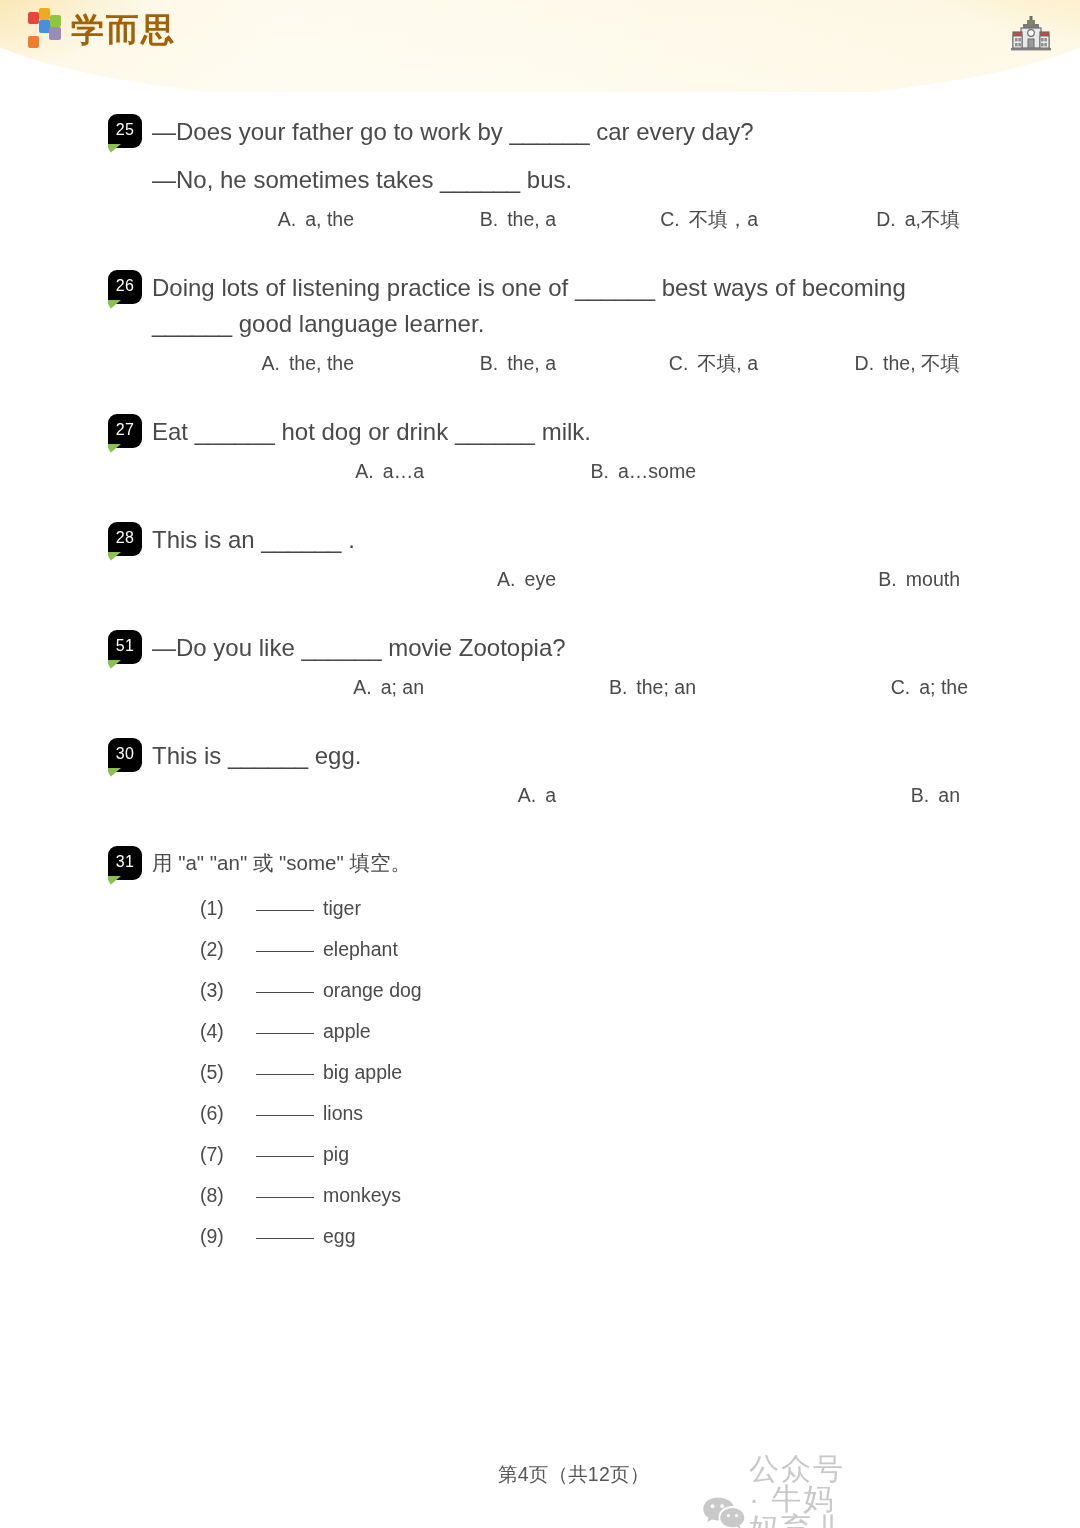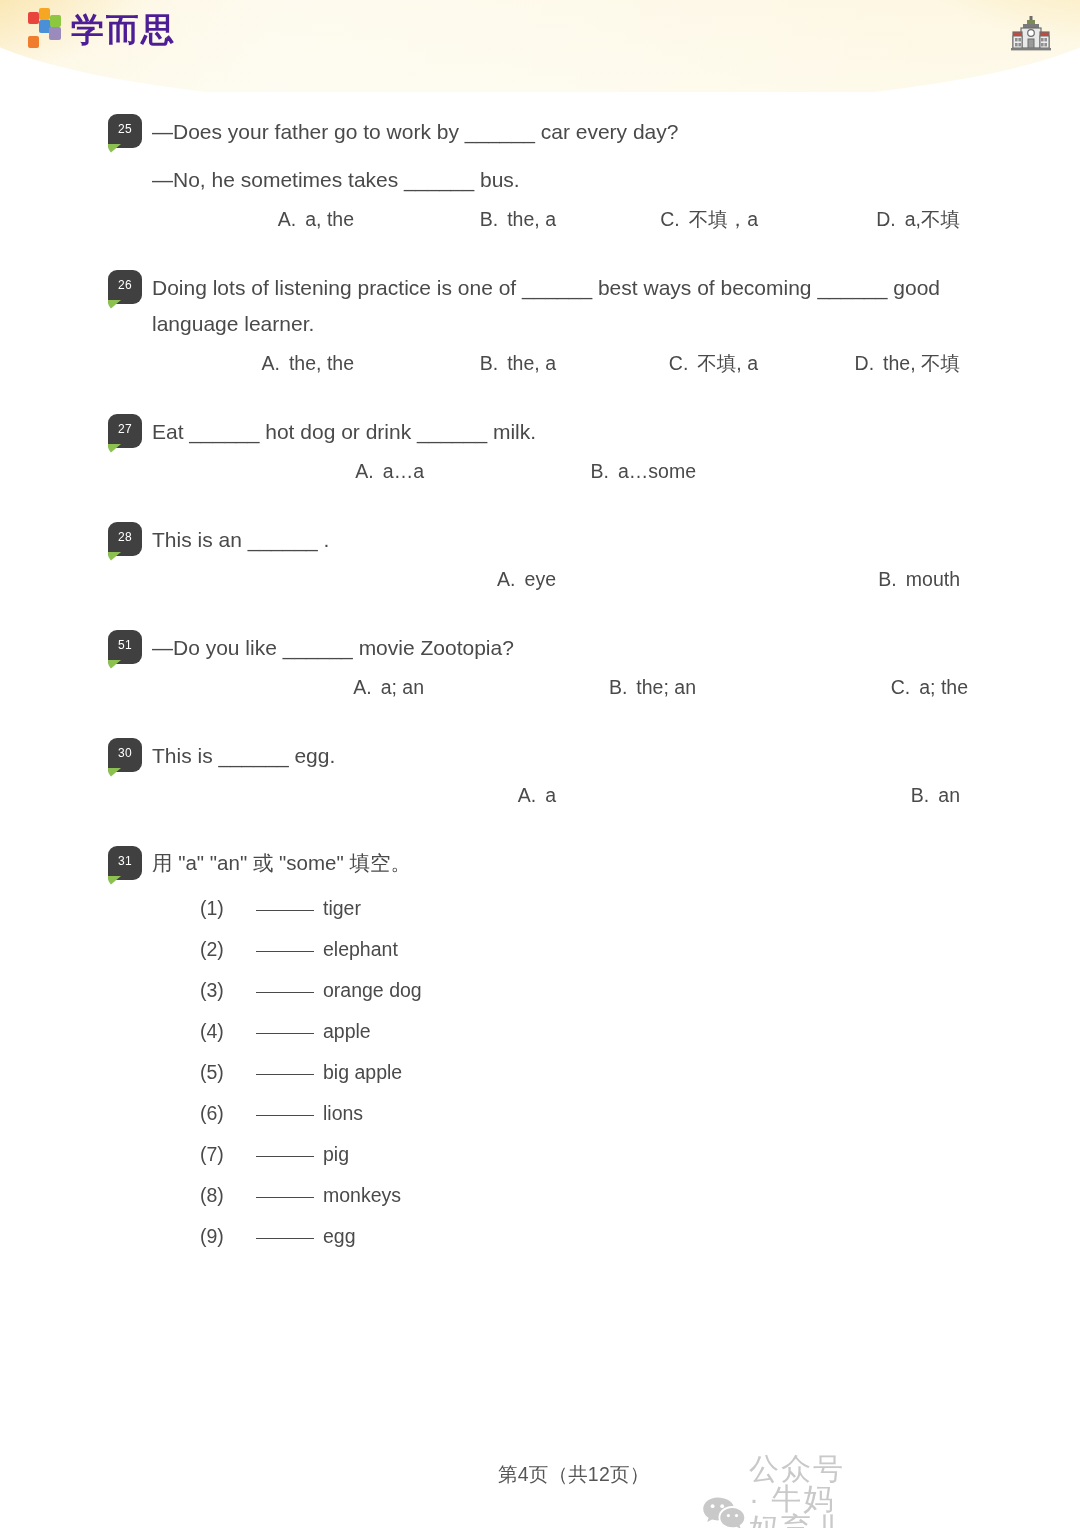--- a/index.html
+++ b/index.html
@@ -70,21 +70,21 @@
   .lm1 { left: 2px;  top: 4px;  width: 11px; height: 12px; background: #e8453c; }
   .lm2 { left: 13px; top: 0px;  width: 11px; height: 12px; background: #f5a623; }
   .lm3 { left: 13px; top: 12px; width: 12px; height: 13px; background: #4a90d9; }
   .lm4 { left: 24px; top: 7px;  width: 11px; height: 12px; background: #8dc63f; }
   .lm5 { left: 23px; top: 19px; width: 12px; height: 13px; background: #9b8bbd; }
   .lm6 { left: 2px;  top: 28px; width: 11px; height: 12px; background: #f07c2e; }
   .logo-text {
     font-family: "DejaVu Sans", "Liberation Sans", sans-serif;
     font-size: 33px;
     font-weight: bold;
-    color: #4c1d95;
+    color: #a16207;
     letter-spacing: 2px;
     line-height: 1;
     padding-bottom: 2px;
   }
 
   .school-icon {
     position: absolute;
     right: 28px;
     top: 14px;
     z-index: 3;
@@ -104,42 +104,42 @@
     padding-right: 96px;
     margin-bottom: 34px;
   }
 
   .badge {
     position: absolute;
     left: 108px;
     top: 0px;
     width: 34px;
     height: 34px;
-    background: #404040;
+    background: #000000;
     border-radius: 9px 9px 9px 2px;
     color: #ffffff;
-    font-size: 12px;
+    font-size: 16px;
     line-height: 31px;
     text-align: center;
     letter-spacing: 0.3px;
   }
   .badge::after {
     content: "";
     position: absolute;
     left: 0px;
     bottom: -7px;
     width: 13px;
     height: 11px;
     background: #8cc152;
     border-radius: 0 0 0 9px;
     clip-path: polygon(0 0, 100% 0, 0 100%);
   }
 
   .stem {
-    font-size: 21px;
+    font-size: 24px;
     line-height: 36px;
     color: #4a4a4a;
     margin-bottom: 2px;
     white-space: pre-wrap;
   }
   .stem + .stem { margin-top: 12px; }
 
   .options {
     display: flex;
     font-size: 19.5px;

